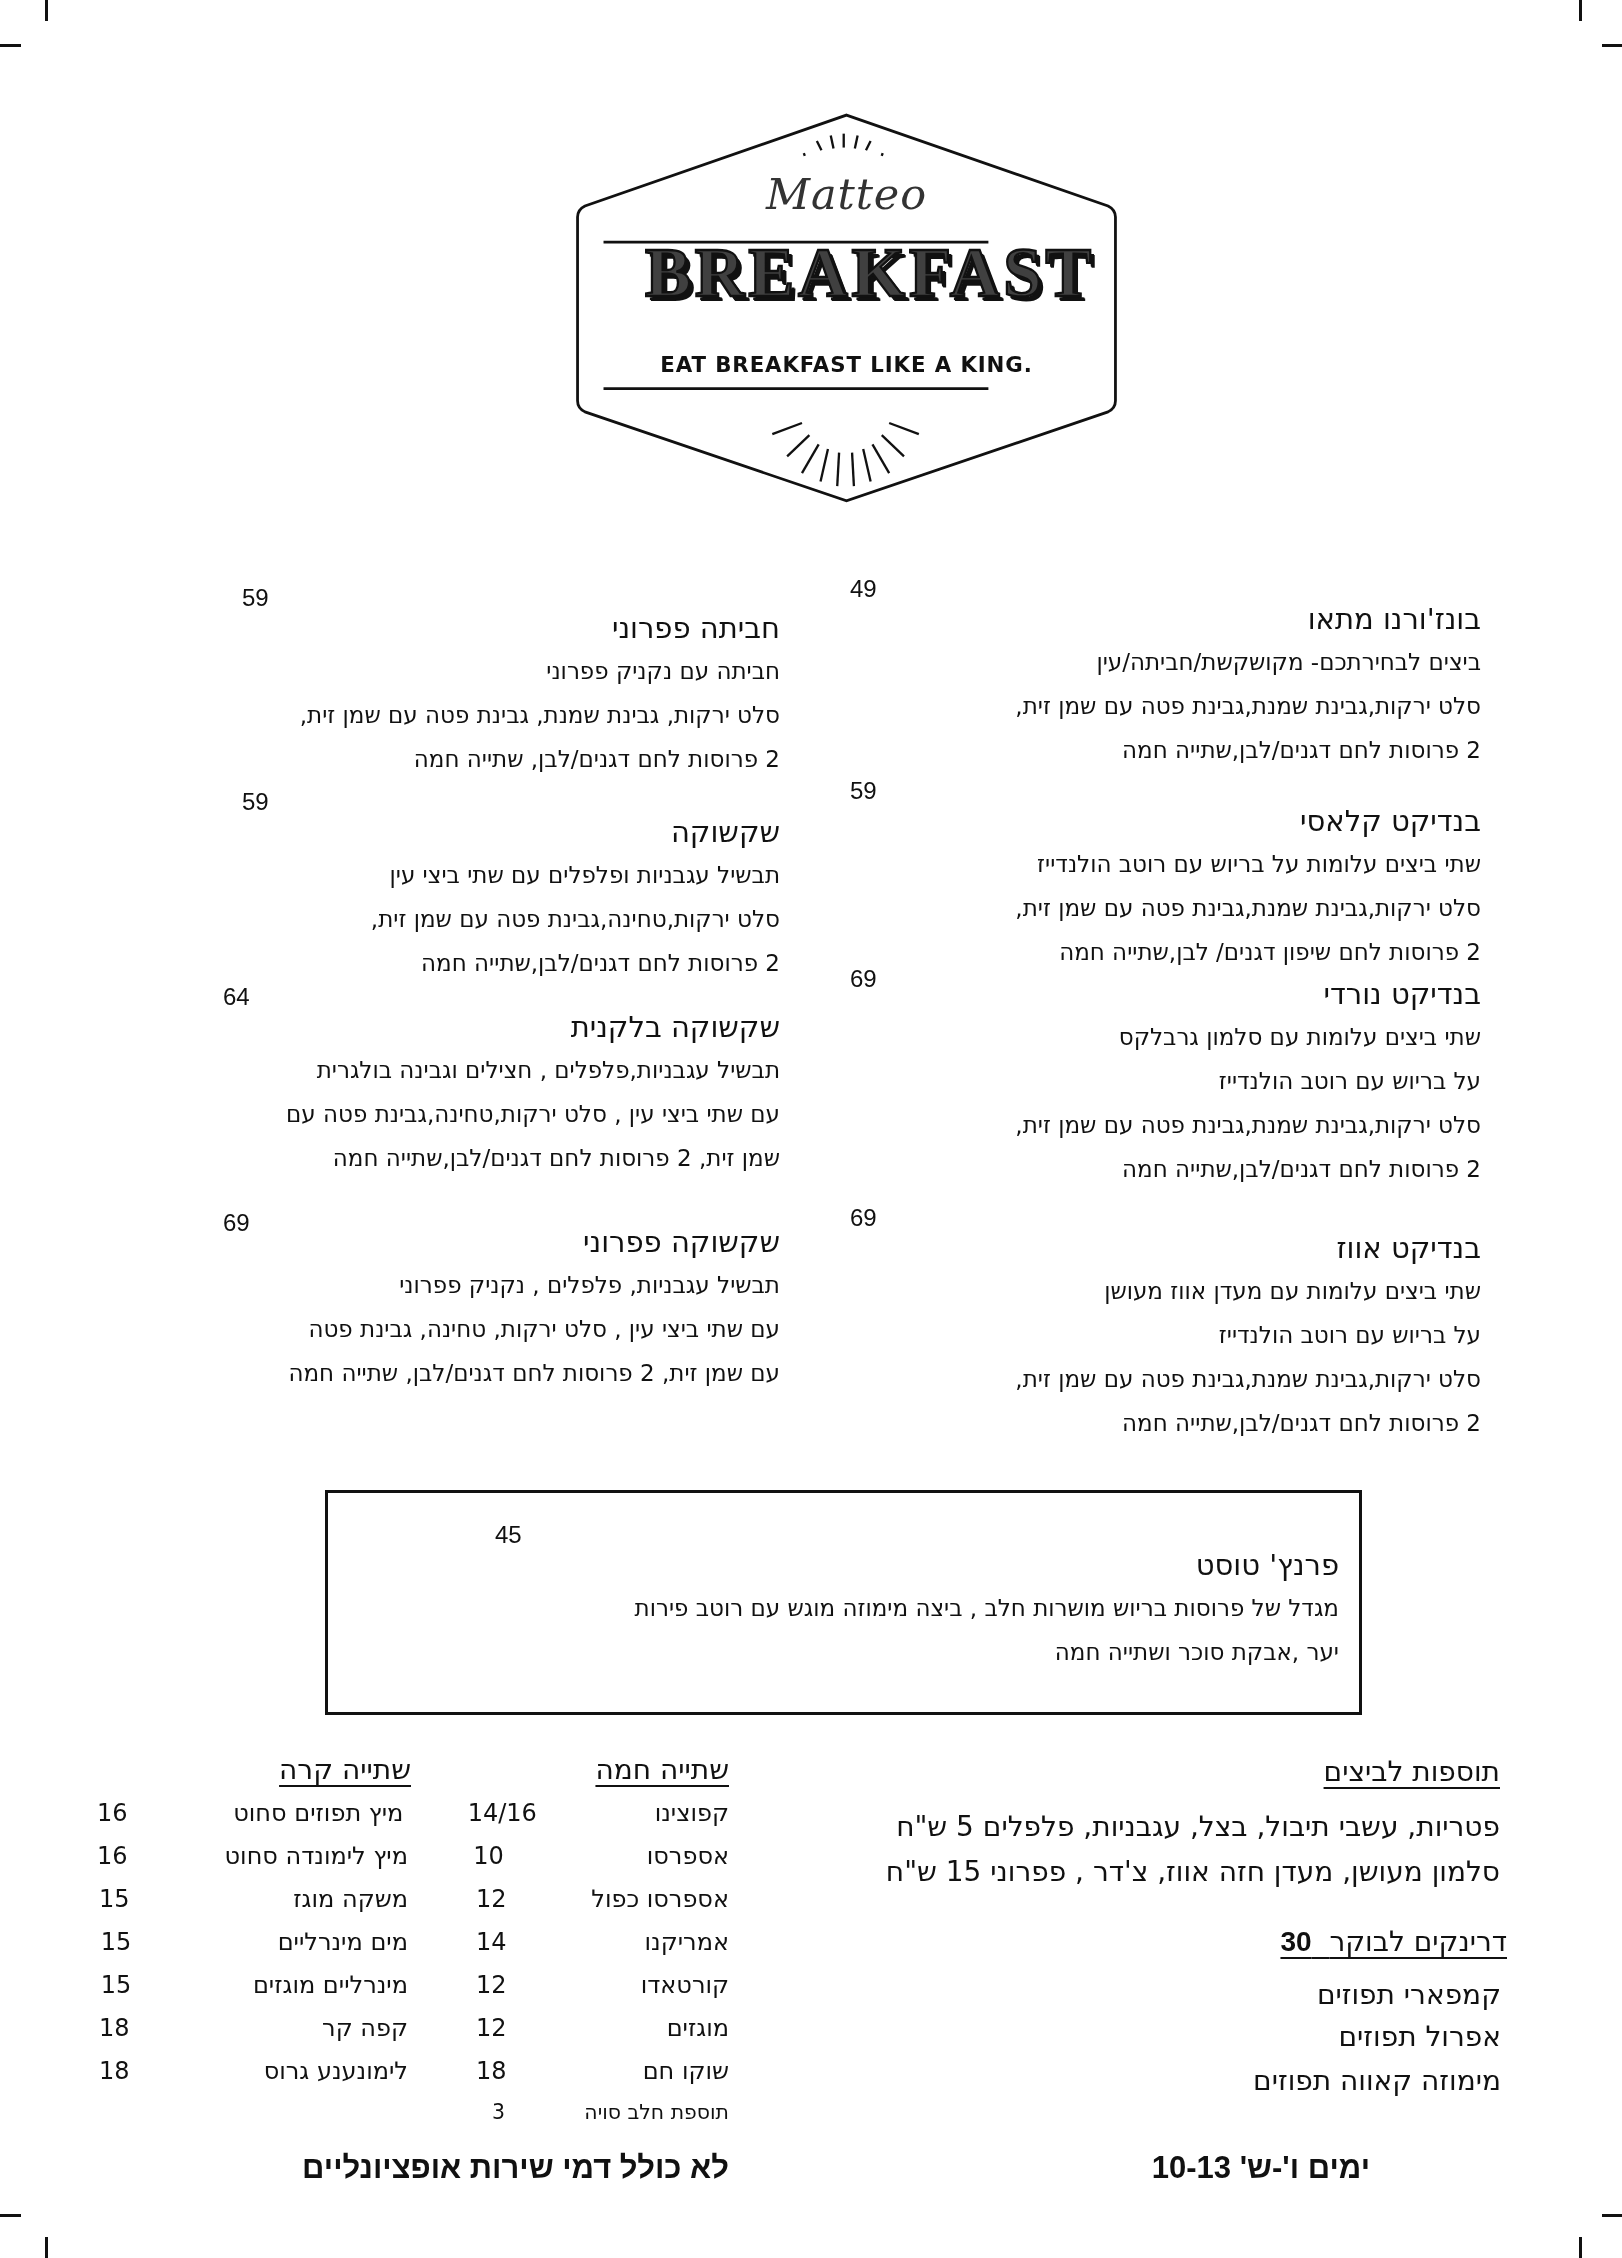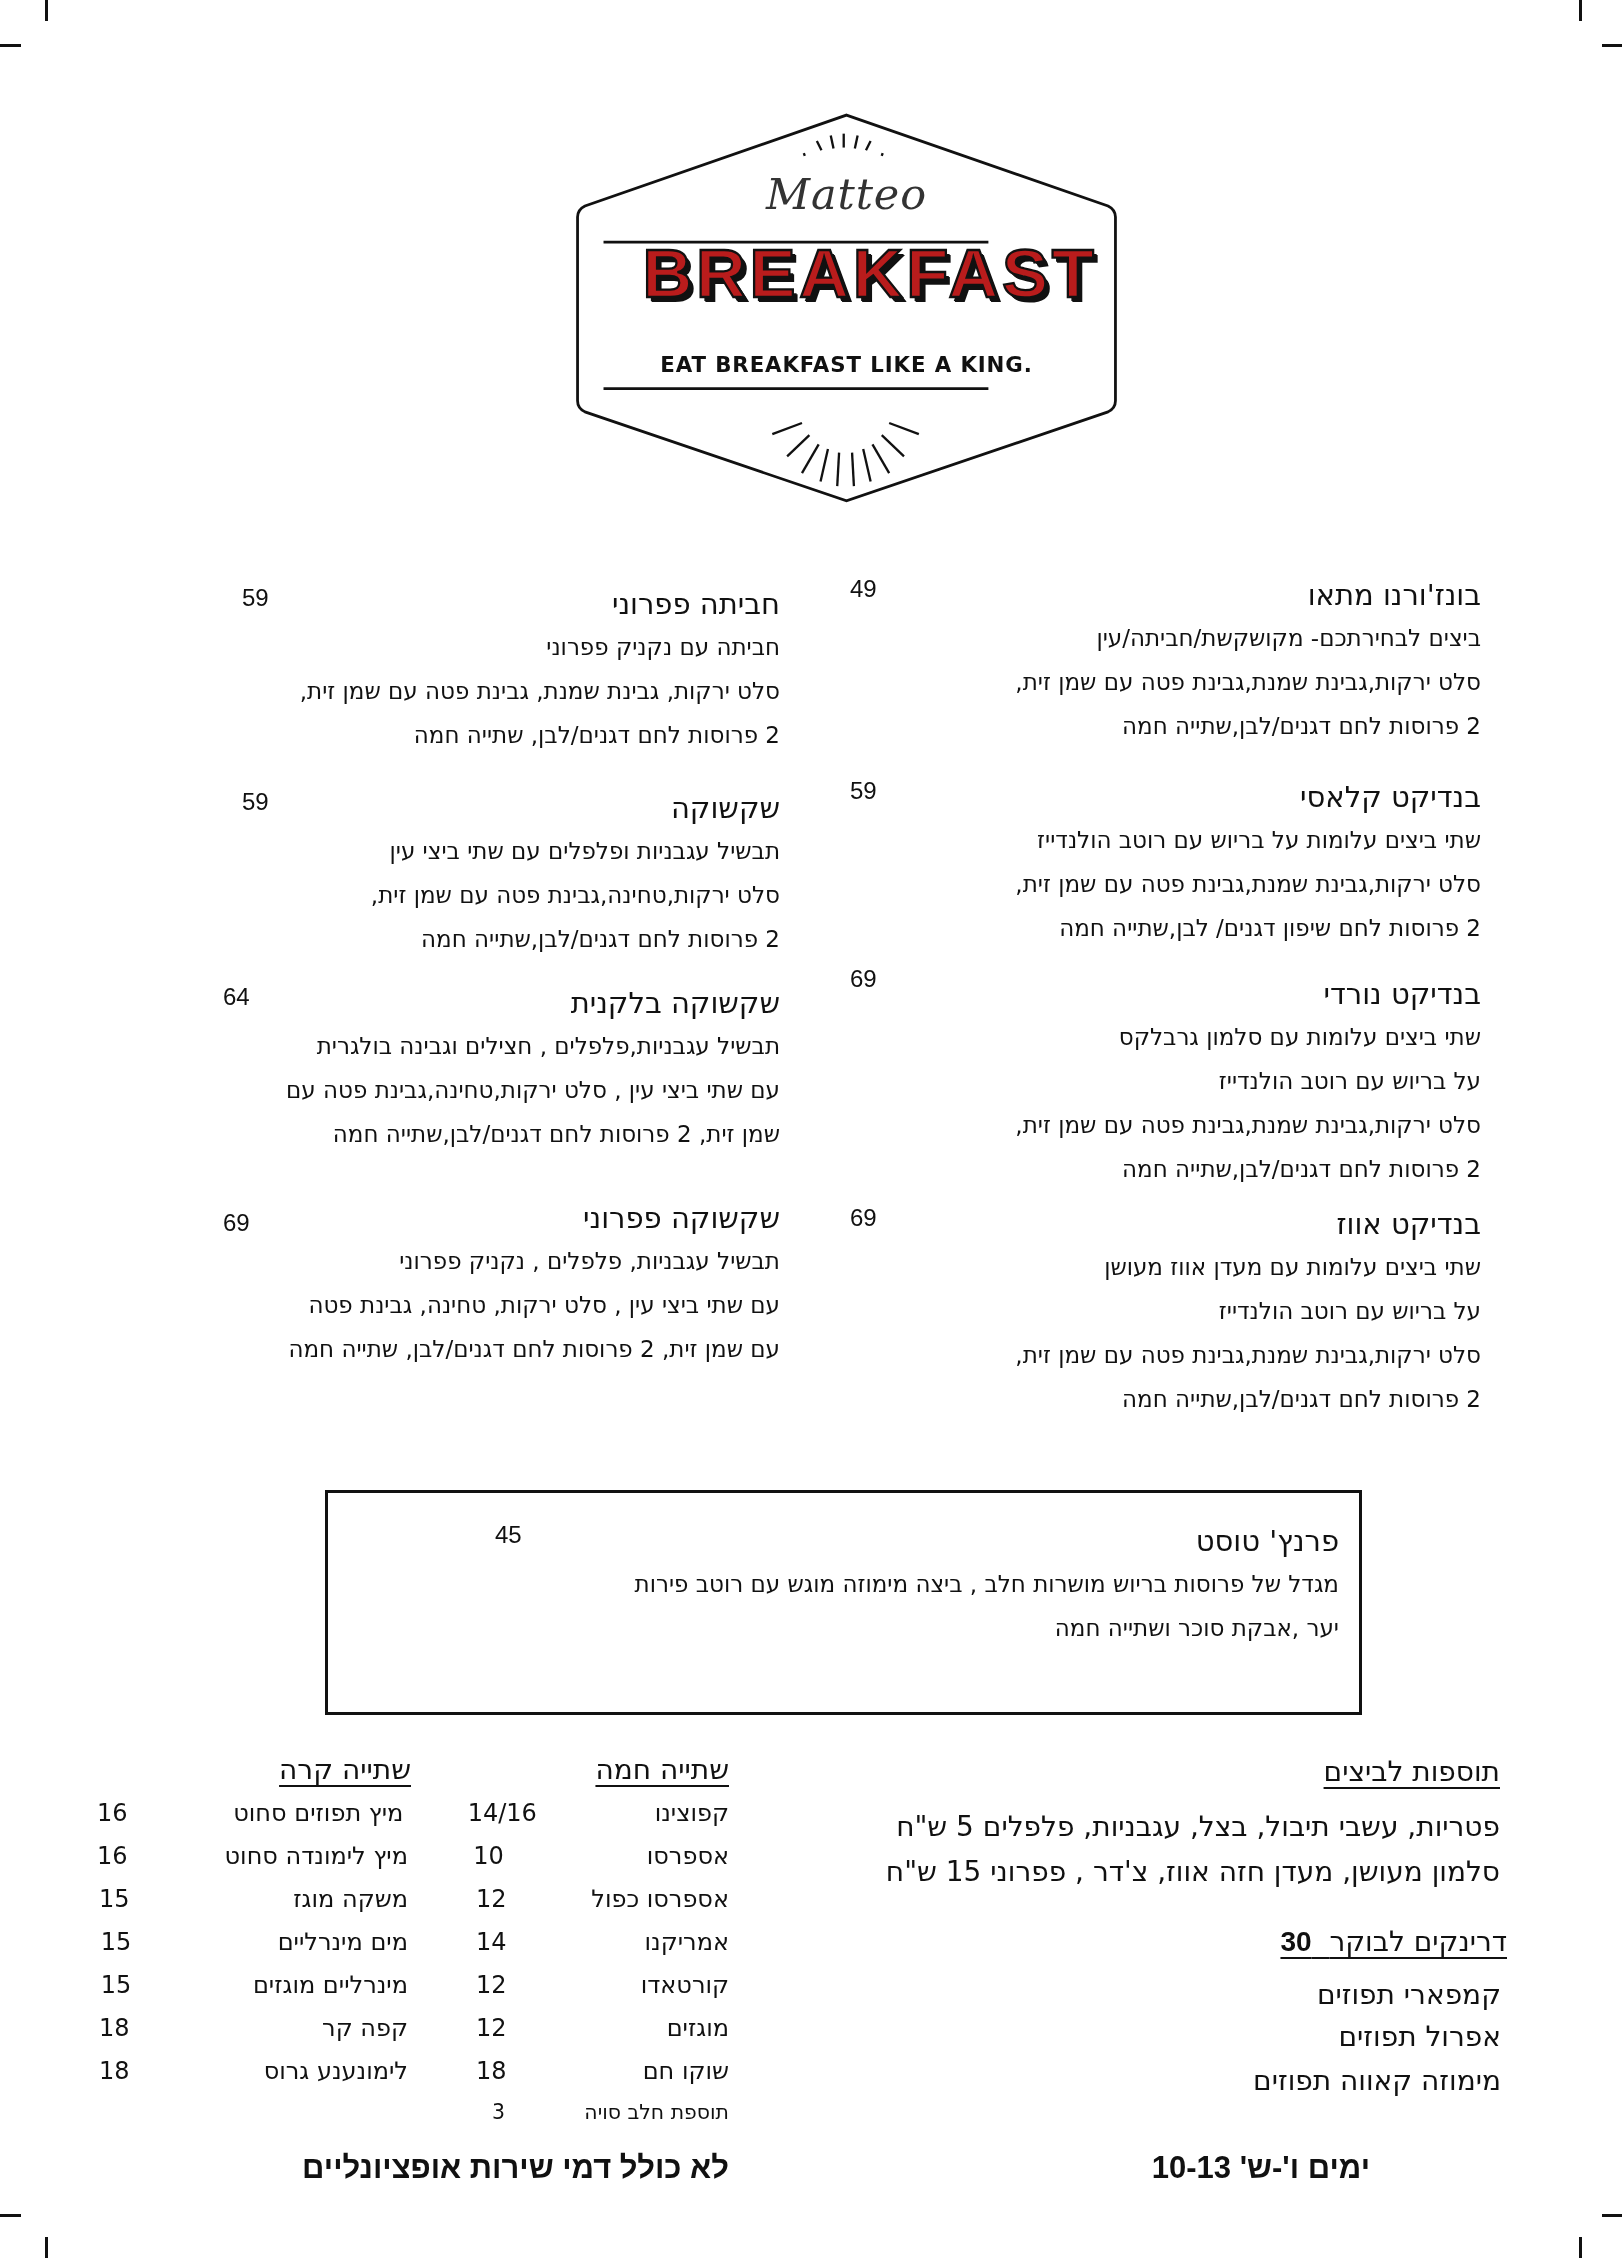--- a/index.html
+++ b/index.html
@@ -7,28 +7,28 @@
   body { position: relative; font-family: "DejaVu Sans", "Liberation Sans", sans-serif; color: #111; }
 
   .crop { position: absolute; background: #111; }
 
   
   .logo { position: absolute; left: 559px; top: 113px; width: 575px; height: 390px; }
   .logo svg { position: absolute; left: 0; top: 0; }
   .logo-script { position: absolute; left: 0; width: 100%; top: 56px; text-align: center;
     font-family: "DejaVu Serif", serif; font-style: italic; font-size: 43px; color: #333; letter-spacing: 0.9px; }
   .logo-title { position: absolute; left: 70px; width: 482px; top: 121px; text-align: center;
-    font-family: Liberation Sans, sans-serif; font-weight: bold; font-size: 69px; letter-spacing: 3.7px;
-    color: #b91c1c; -webkit-text-stroke: 2.3px #111; text-shadow: 3.7px 3.7px 0 #111, 4.6px 4.6px 0 #111; }
+    font-family: Liberation Serif, serif; font-weight: bold; font-size: 69px; letter-spacing: 3.7px;
+    color: #404040; -webkit-text-stroke: 2.3px #111; text-shadow: 3.7px 3.7px 0 #111, 4.6px 4.6px 0 #111; }
   .logo-tag { position: absolute; left: 0; width: 100%; top: 239px; text-align: center;
     font-family: "DejaVu Sans", sans-serif; font-weight: bold; font-size: 21.3px; letter-spacing: 0.9px; color: #111; }
 
   
   .item { position: absolute; direction: rtl; text-align: right; }
-  .item .name { font-family: "DejaVu Sans", sans-serif; font-size: 29px; line-height: 41px; white-space: nowrap; }
+  .item .name { font-family: "DejaVu Sans", sans-serif; font-size: 29px; line-height: 41px; white-space: nowrap; margin-top: 24px; }
   .item .price { position: absolute; top: 0; font-family: "Liberation Sans", sans-serif; font-weight: normal; font-size: 24px; direction: ltr; }
   .item .desc { font-family: "DejaVu Sans", sans-serif; font-size: 23px; line-height: 44px; white-space: nowrap; }
 
   .box { position: absolute; left: 325px; top: 1490px; width: 1037px; height: 225px; border: 3.7px solid #111; }
 
   .section-title { position: absolute; direction: rtl; text-align: right; font-size: 28px; text-decoration: underline; text-underline-offset: 5.6px; white-space: nowrap; }
   .plain-line { position: absolute; direction: rtl; text-align: right; font-size: 28px; white-space: nowrap; }
 
   .drink-list { position: absolute; direction: rtl; }
   .drink-row { position: relative; height: 43px; font-size: 24px; white-space: nowrap; }

